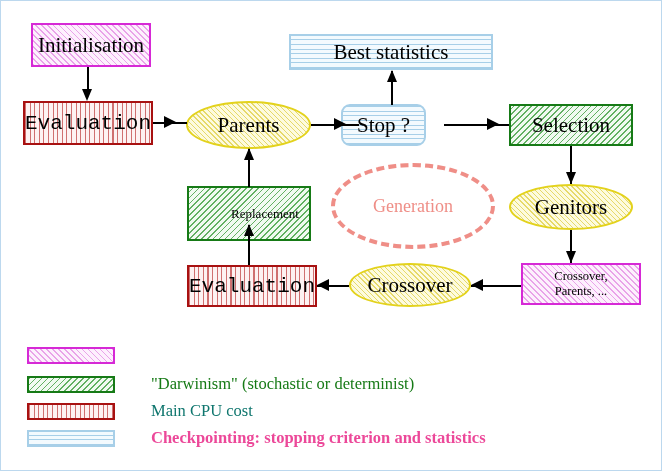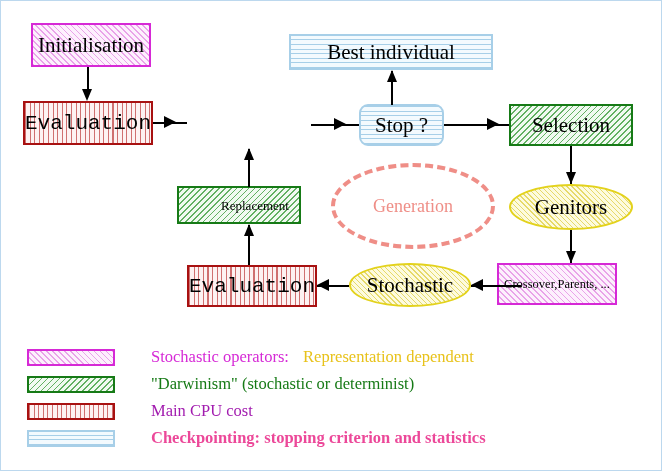--- a/index.html
+++ b/index.html
@@ -71,67 +71,70 @@
   .arrow.u{border-left:5px solid transparent;border-right:5px solid transparent;border-bottom:12px solid #000;}
 
   
   .legend{position:absolute;left:0;top:340px;width:662px;}
   .legend-row{position:absolute;left:26px;display:flex;align-items:center;}
   .swatch{width:88px;height:17px;box-sizing:border-box;flex:0 0 auto;}
   .legend-text{margin-left:36px;font-size:16.5px;white-space:nowrap;}
   .lt-magenta{color:#d629d6;}
   .lt-gold{color:#e8c21a;}
   .lt-green{color:#167a16;}
-  .lt-red{color:#a21caf;}
+  .lt-red{color:#0f766e;}
   .lt-blue{color:#ec4899;font-weight:bold;}
 </style>
 </head>
 <body>
 
 <div id="canvas">
 
   <div class="node fill-magenta big" style="left:30px;top:22px;width:120px;height:44px;">
     <span>Initialisation</span>
   </div>
 
   <div class="node fill-red big" style="left:22px;top:100px;width:130px;height:44px;">
     <span>Evaluation</span>
   </div>
 
+  <div class="node fill-yellow ellipse big" style="left:185px;top:100px;width:125px;height:48px;">
+    <span>Parents</span>
+  </div>
 
   <div class="node fill-blue big" style="left:288px;top:33px;width:204px;height:36px;">
-    <span>Best individual</span>
+    <span>Best statistics</span>
   </div>
 
-  <div class="node fill-blue rounded big" style="left:358px;top:103px;width:85px;height:42px;">
+  <div class="node fill-blue rounded big" style="left:340px;top:103px;width:85px;height:42px;">
     <span>Stop ?</span>
   </div>
 
   <div class="node fill-yellow ellipse big" style="left:508px;top:183px;width:124px;height:46px;">
     <span>Genitors</span>
   </div>
 
   <div class="node fill-green big" style="left:508px;top:103px;width:124px;height:42px;">
     <span>Selection</span>
   </div>
 
-  <div class="node fill-magenta tiny" style="left:496px;top:262px;width:120px;height:42px;flex-direction:row;">
+  <div class="node fill-magenta tiny" style="left:520px;top:262px;width:120px;height:42px;flex-direction:column;">
     <span>Crossover,</span>
     <span>Parents, ...</span>
   </div>
 
   <div class="node fill-yellow ellipse big" style="left:348px;top:262px;width:122px;height:44px;">
-    <span>Stochastic</span>
+    <span>Crossover</span>
   </div>
 
   <div class="node fill-red big" style="left:186px;top:264px;width:130px;height:42px;">
     <span>Evaluation</span>
   </div>
 
-  <div class="node fill-green small" style="left:176px;top:185px;width:124px;height:38px;padding-left:32px;">
+  <div class="node fill-green small" style="left:186px;top:185px;width:124px;height:55px;padding-left:32px;">
     <span>Replacement</span>
   </div>
 
   <div class="gen-ellipse" style="left:330px;top:162px;width:164px;height:86px;">
     <span>Generation</span>
   </div>
 
   <div class="edge v" style="left:86px;top:66px;height:24px;"></div>
   <div class="arrow d" style="left:81px;top:88px;"></div>
 
@@ -162,24 +165,20 @@
   <div class="edge v" style="left:247px;top:224px;height:40px;"></div>
   <div class="arrow u" style="left:243px;top:223px;"></div>
 
   <div class="edge v" style="left:247px;top:148px;height:38px;"></div>
   <div class="arrow u" style="left:243px;top:147px;"></div>
 
   <div class="legend">
 
     <div class="legend-row" style="top:6px;">
       <div class="swatch fill-magenta"></div>
-      <div class="legend-text">
-        <span class="lt-magenta">Stochastic operators:</span>
-        <span class="lt-gold" style="margin-left:10px;">Representation dependent</span>
-      </div>
     </div>
 
     <div class="legend-row" style="top:33px;">
       <div class="swatch fill-green"></div>
       <div class="legend-text lt-green">"Darwinism" (stochastic or determinist)</div>
     </div>
 
     <div class="legend-row" style="top:60px;">
       <div class="swatch fill-red"></div>
       <div class="legend-text lt-red">Main CPU cost</div>

